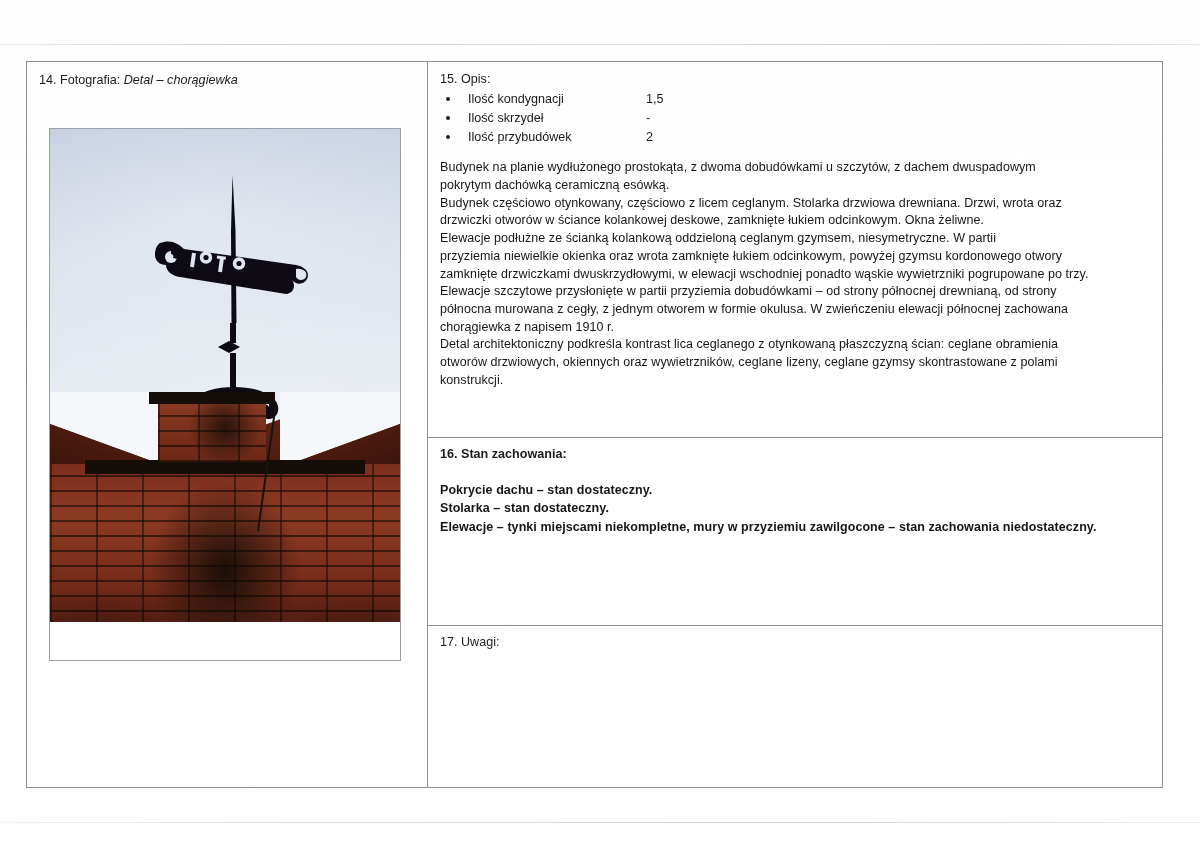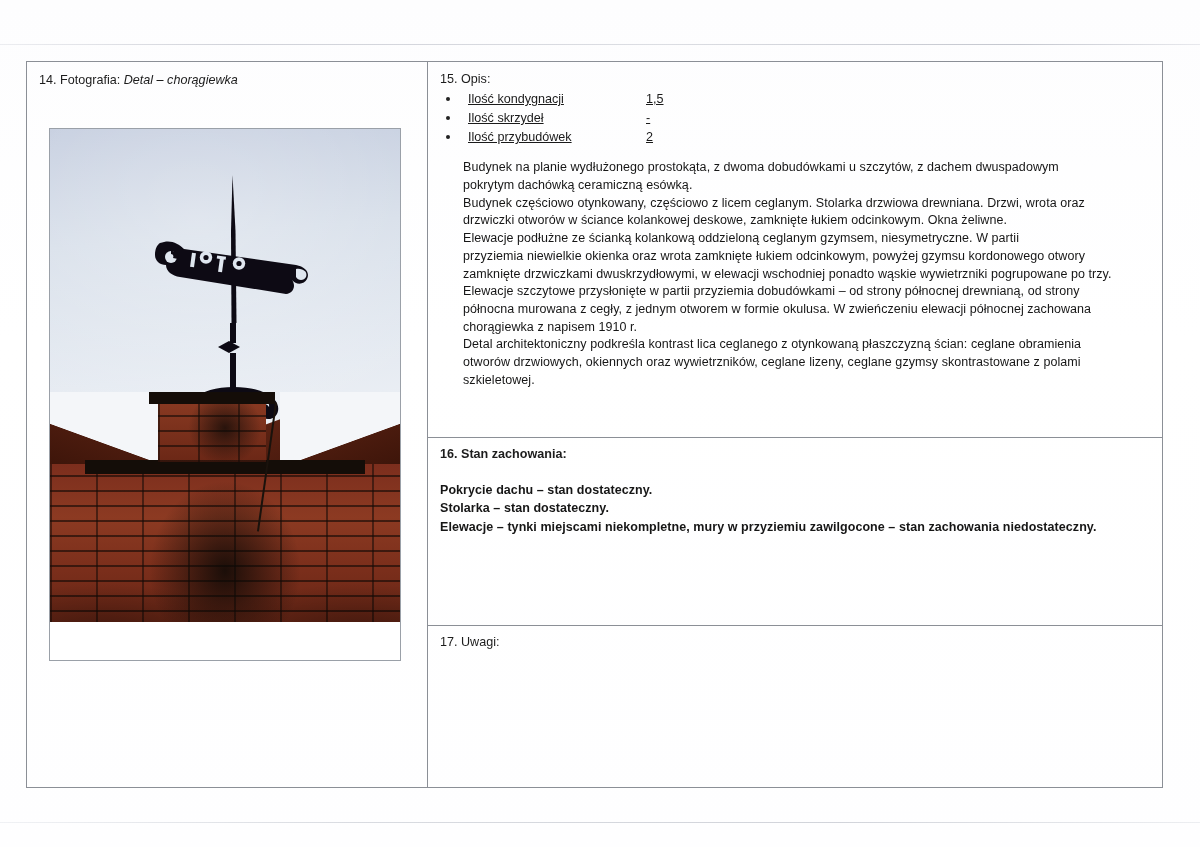--- a/index.html
+++ b/index.html
@@ -163,38 +163,37 @@
     font-size: 12.6px; color:#1c1c1c;
   }
   .bullets {
     margin: 4px 0 0 0; padding: 0; list-style: none;
   }
   .bullets li {
     display: flex; align-items: baseline;
     font-size: 12.6px; line-height: 1.52;
     padding-left: 28px;
     position: relative;
-    text-decoration: underline;
   }
   .bullets li .dot {
     position: absolute; left: 6px; top: .55em;
     width: 4px; height: 4px; border-radius: 50%; background:#222;
   }
   .bullets li .bt { width: 178px; display:inline-block; }
   .bullets li .bv { display:inline-block; }
 
   .para {
     font-size: 12.5px;
     line-height: 1.415;
     color:#161616;
     margin: 0;
     text-align: left;
     letter-spacing: 0.005em;
   }
-  .body-block { margin-top: 12px; padding-right: 10px; margin-left: 23px; }
+  .body-block { margin-top: 12px; padding-right: 10px; }
   .line { display:block; white-space: nowrap; }
   .s16-lines { margin-top: 20px; }
   .s16-lines .line { line-height: 1.46; }
 </style>
 </head>
 <body>
 
 <div class="page">
 
   <div class="scan-edge-top"></div>
@@ -294,21 +293,21 @@
           <span class="line">Budynek częściowo otynkowany, częściowo z licem ceglanym. Stolarka drzwiowa drewniana. Drzwi, wrota oraz</span>
           <span class="line">drzwiczki otworów w ściance kolankowej deskowe, zamknięte łukiem odcinkowym. Okna żeliwne.</span>
           <span class="line">Elewacje podłużne ze ścianką kolankową oddzieloną ceglanym gzymsem, niesymetryczne. W partii</span>
           <span class="line">przyziemia niewielkie okienka oraz wrota zamknięte łukiem odcinkowym, powyżej gzymsu kordonowego otwory</span>
           <span class="line">zamknięte drzwiczkami dwuskrzydłowymi, w elewacji wschodniej ponadto wąskie wywietrzniki pogrupowane po trzy.</span>
           <span class="line">Elewacje szczytowe przysłonięte w partii przyziemia dobudówkami – od strony północnej drewnianą, od strony</span>
           <span class="line">północna murowana z cegły, z jednym otworem w formie okulusa. W zwieńczeniu elewacji północnej zachowana</span>
           <span class="line">chorągiewka z napisem 1910 r.</span>
           <span class="line">Detal architektoniczny podkreśla kontrast lica ceglanego z otynkowaną płaszczyzną ścian: ceglane obramienia</span>
           <span class="line">otworów drzwiowych, okiennych oraz wywietrzników, ceglane lizeny, ceglane gzymsy skontrastowane z polami</span>
-          <span class="line">szkieletowej.</span>
+          <span class="line">konstrukcji.</span>
         </div>
       </div>
 
       <div class="hrule r1"></div>
 
       <div class="cell-pad" style="position:absolute; top:375px; left:0; right:0;font-weight:bold;">
         <div class="sec-title">16. Stan zachowania:</div>
         <div class="para s16-lines">
           <span class="line">Pokrycie dachu – stan dostateczny.</span>
           <span class="line">Stolarka – stan dostateczny.</span>

